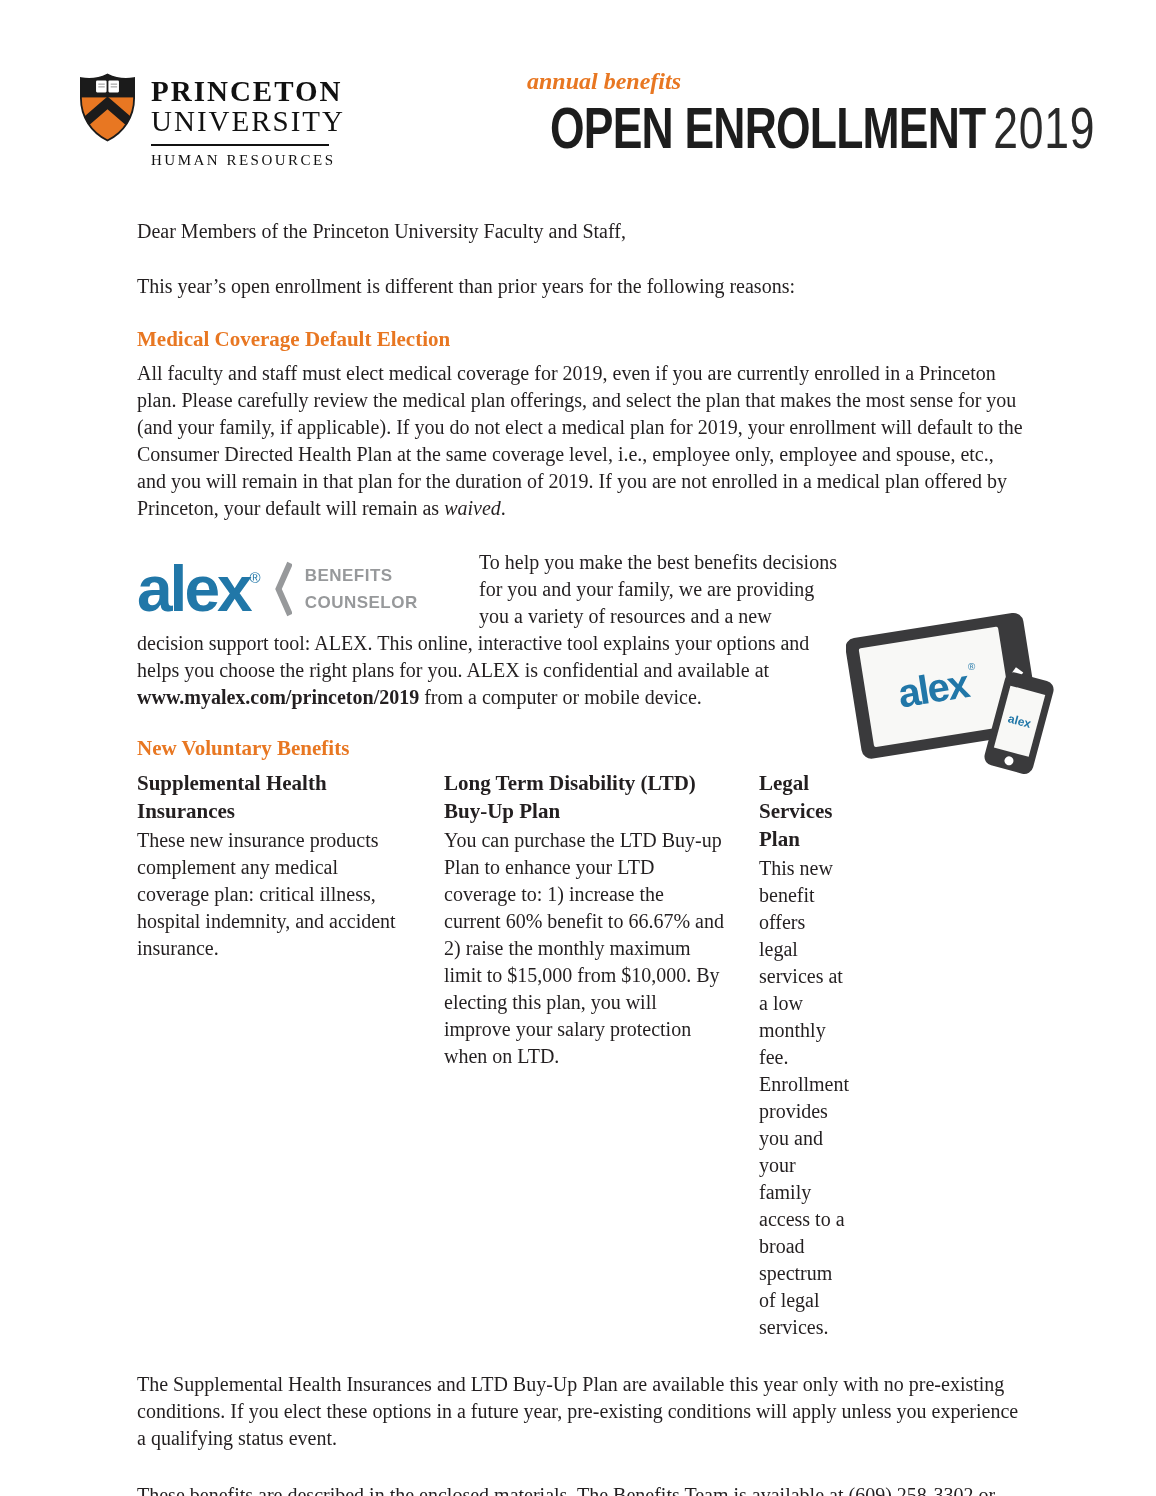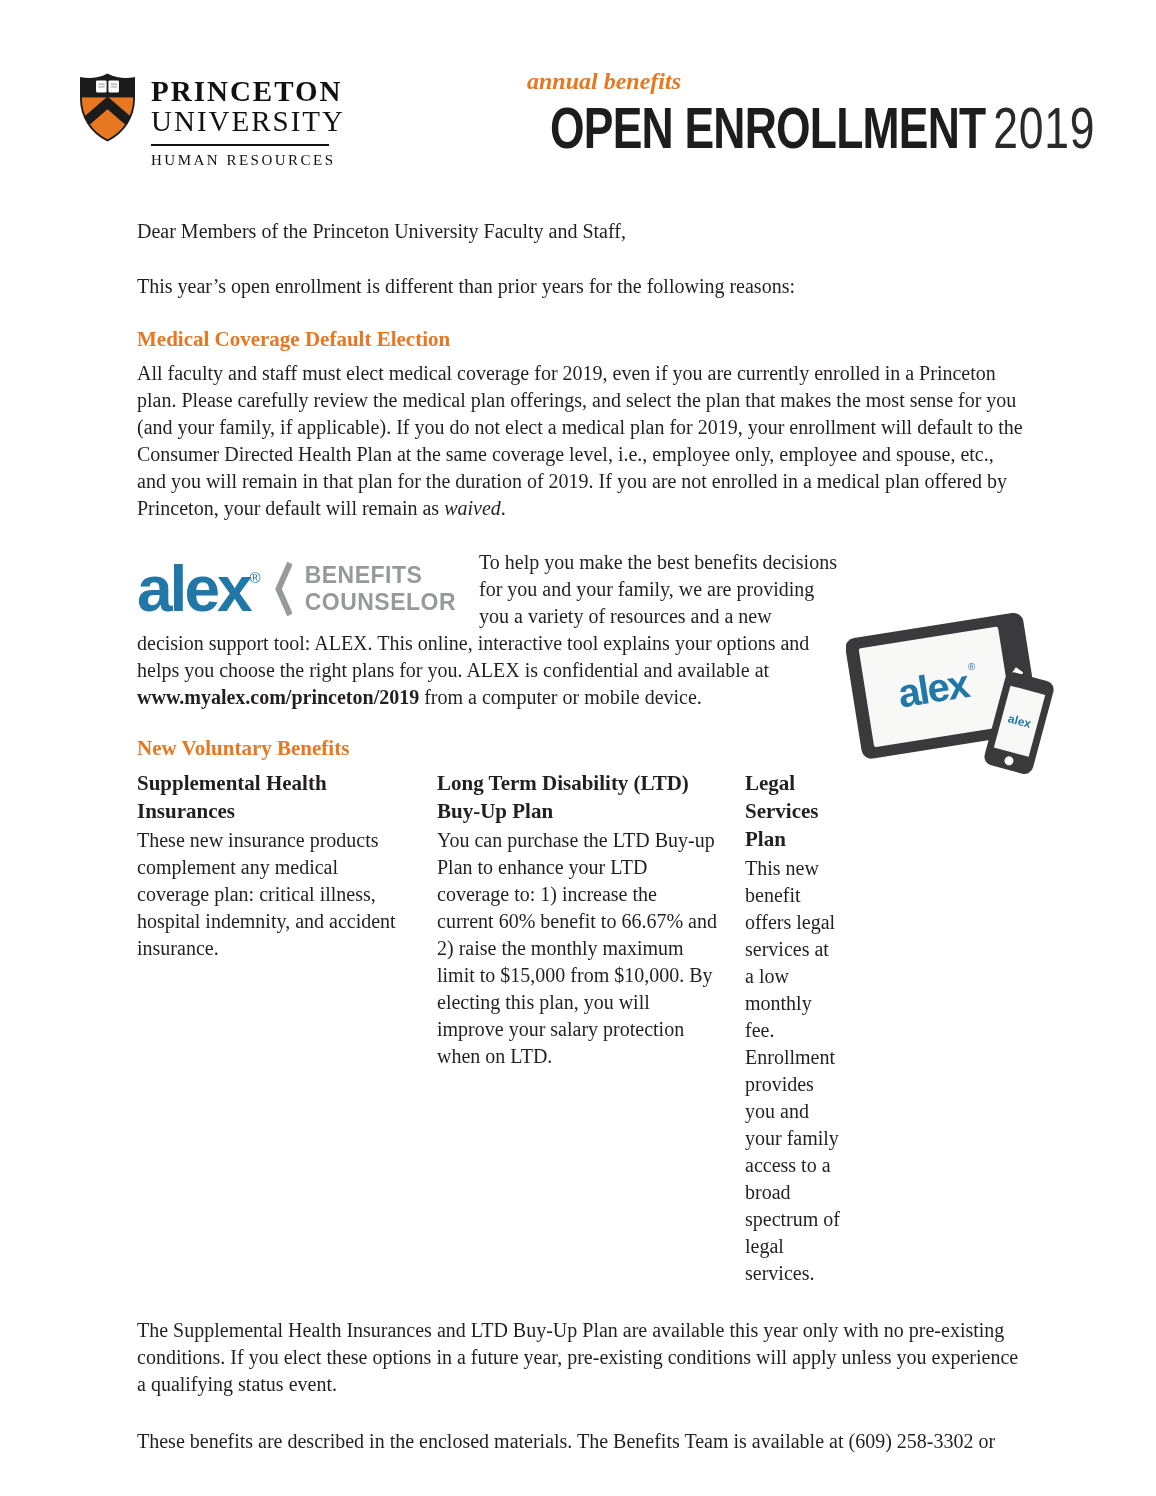--- a/index.html
+++ b/index.html
@@ -77,33 +77,33 @@
     letter-spacing:-3px;color:var(--alex_blue);
   }
   .alex-reg{
     font-family:"Liberation Sans",sans-serif;
     font-size:15px;color:var(--alex_blue);vertical-align:28px;letter-spacing:0;
     font-weight:400;
   }
   .alex-bracket{flex:0 0 auto;}
   .alex-tagline{
     font-family:"Liberation Sans","DejaVu Sans",sans-serif;
-    font-weight:700;font-size:23px;line-height:27px;
+    font-weight:700;font-size:17px;line-height:27px;
     color:var(--gray);letter-spacing:0.5px;
   }
   .device-float{
     float:right;width:212px;height:168px;
     margin:56px -34px 0 6px;
   }
   .alex-text{margin-bottom:0;}
   
   .vol-grid{
     display:grid;
     grid-template-columns:273px 281px auto;
-    column-gap:27px;
+    column-gap:34px;
     margin-bottom:30px;
   }
   .col-title{
     font-size:21px;line-height:28px;font-weight:700;margin-bottom:2px;
   }
   .col-body{font-size:20px;line-height:27px;}
   .note{
     margin-bottom:30px;
   }
 </style>

